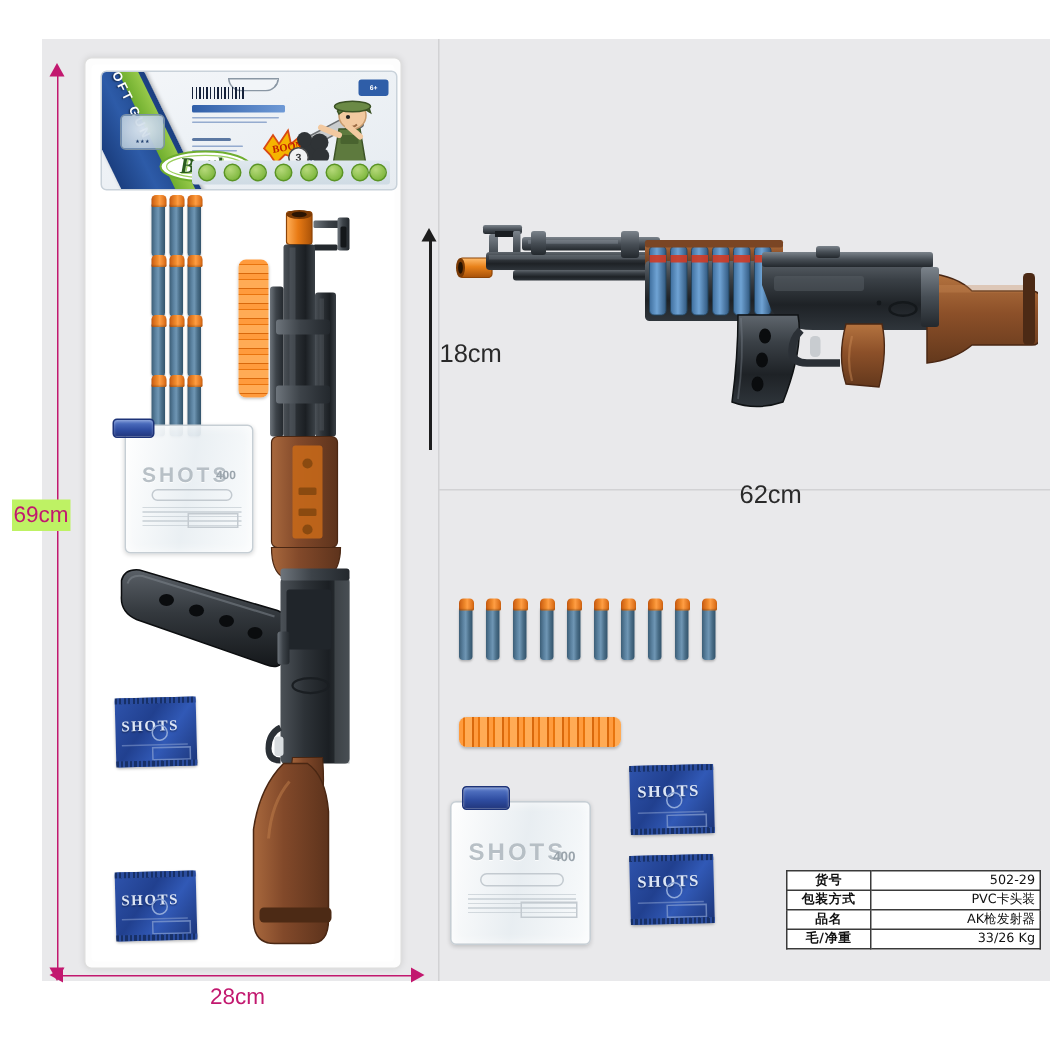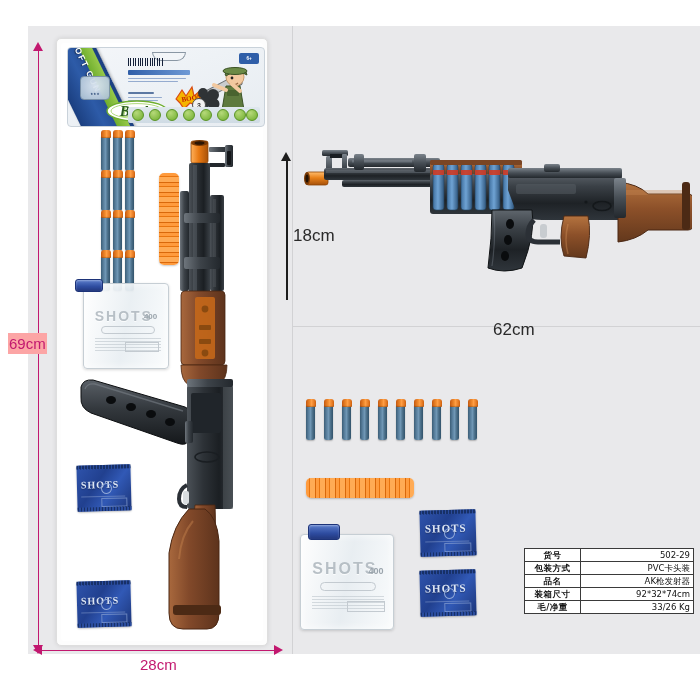--- a/index.html
+++ b/index.html
@@ -185,21 +185,21 @@
   
   .dim-label { position:absolute; white-space:nowrap; }
   .dim-pink { color:#c2186f; font-size:15px; }
   .dim-dark { color:#2a2a2a; font-size:17px; }
   .dimline-pink { position:absolute; background:#c2186f; }
   .dimline-dark { position:absolute; background:#1d1d1d; }
   .arrow { position:absolute; width:0; height:0; }
 
   
   #spec-table {
-    position:absolute; left:524px; top:548px; width:170px;
+    position:absolute; left:524px; top:580px; width:170px;
     border-collapse: collapse;
     font-family: "DejaVu Sans", "Liberation Sans", sans-serif;
     font-size: 8.5px; color:#111;
     background:#fff;
   }
   #spec-table td { border:1px solid #3a3a3a; padding:1.5px 3px; height:13px; line-height:1.05; }
   #spec-table td.k { width:56px; text-align:center; font-weight:600; letter-spacing:.5px; }
   #spec-table td.v { text-align:right; padding-left:5px; }
 </style>
 </head>
@@ -557,21 +557,21 @@
   <div class="packet rot" style="left:420px; top:570px; width:56px; height:46px;">
     <div class="pk-name" style="left:5px; top:12px; font-size:11px;">SHOTS</div>
     <div class="pk-badge" style="left:24px; top:18px; width:11px; height:11px;"></div>
     <div class="pk-line" style="left:5px; top:31px; width:44px;"></div>
     <div class="pk-box" style="left:24px; top:33px; width:27px; height:9px;"></div>
   </div>
 
   <div class="dimline-pink" style="left:38px; top:48px; width:1.4px; height:600px;"></div>
   <div class="arrow" style="left:33px; top:42px; border-left:5.5px solid transparent; border-right:5.5px solid transparent; border-bottom:9px solid #c2186f;"></div>
   <div class="arrow" style="left:33px; top:645px; border-left:5.5px solid transparent; border-right:5.5px solid transparent; border-top:9px solid #c2186f;"></div>
-  <div class="dim-label dim-pink" style="left:8px; top:333px; background:#fca5a5; padding:2px 1px;">69cm</div>
+  <div class="dim-label dim-pink" style="left:8px; top:333px; background:#bef264; padding:2px 1px;">69cm</div>
 
   <div class="dimline-pink" style="left:40px; top:650px; width:236px; height:1.4px;"></div>
   <div class="arrow" style="left:33px; top:645px; border-top:5.5px solid transparent; border-bottom:5.5px solid transparent; border-right:9px solid #c2186f;"></div>
   <div class="arrow" style="left:274px; top:645px; border-top:5.5px solid transparent; border-bottom:5.5px solid transparent; border-left:9px solid #c2186f;"></div>
   <div class="dim-label dim-pink" style="left:140px; top:656px;">28cm</div>
 
   <div class="dimline-dark" style="left:286px; top:160px; width:1.6px; height:140px;"></div>
   <div class="arrow" style="left:281px; top:152px; border-left:5.5px solid transparent; border-right:5.5px solid transparent; border-bottom:9px solid #1d1d1d;"></div>
   <div class="dim-label dim-dark" style="left:293px; top:226px;">18cm</div>
 
@@ -585,23 +585,19 @@
       </tr>
       <tr>
         <td class="k">包装方式</td>
         <td class="v">PVC卡头装</td>
       </tr>
       <tr>
         <td class="k">品名</td>
         <td class="v">AK枪发射器</td>
       </tr>
       <tr>
-        <td class="k">装箱尺寸</td>
-        <td class="v">92*32*74cm</td>
-      </tr>
-      <tr>
         <td class="k">毛/净重</td>
         <td class="v">33/26 Kg</td>
       </tr>
     </tbody>
   </table>
 
 </div>
 
 </body></html>

